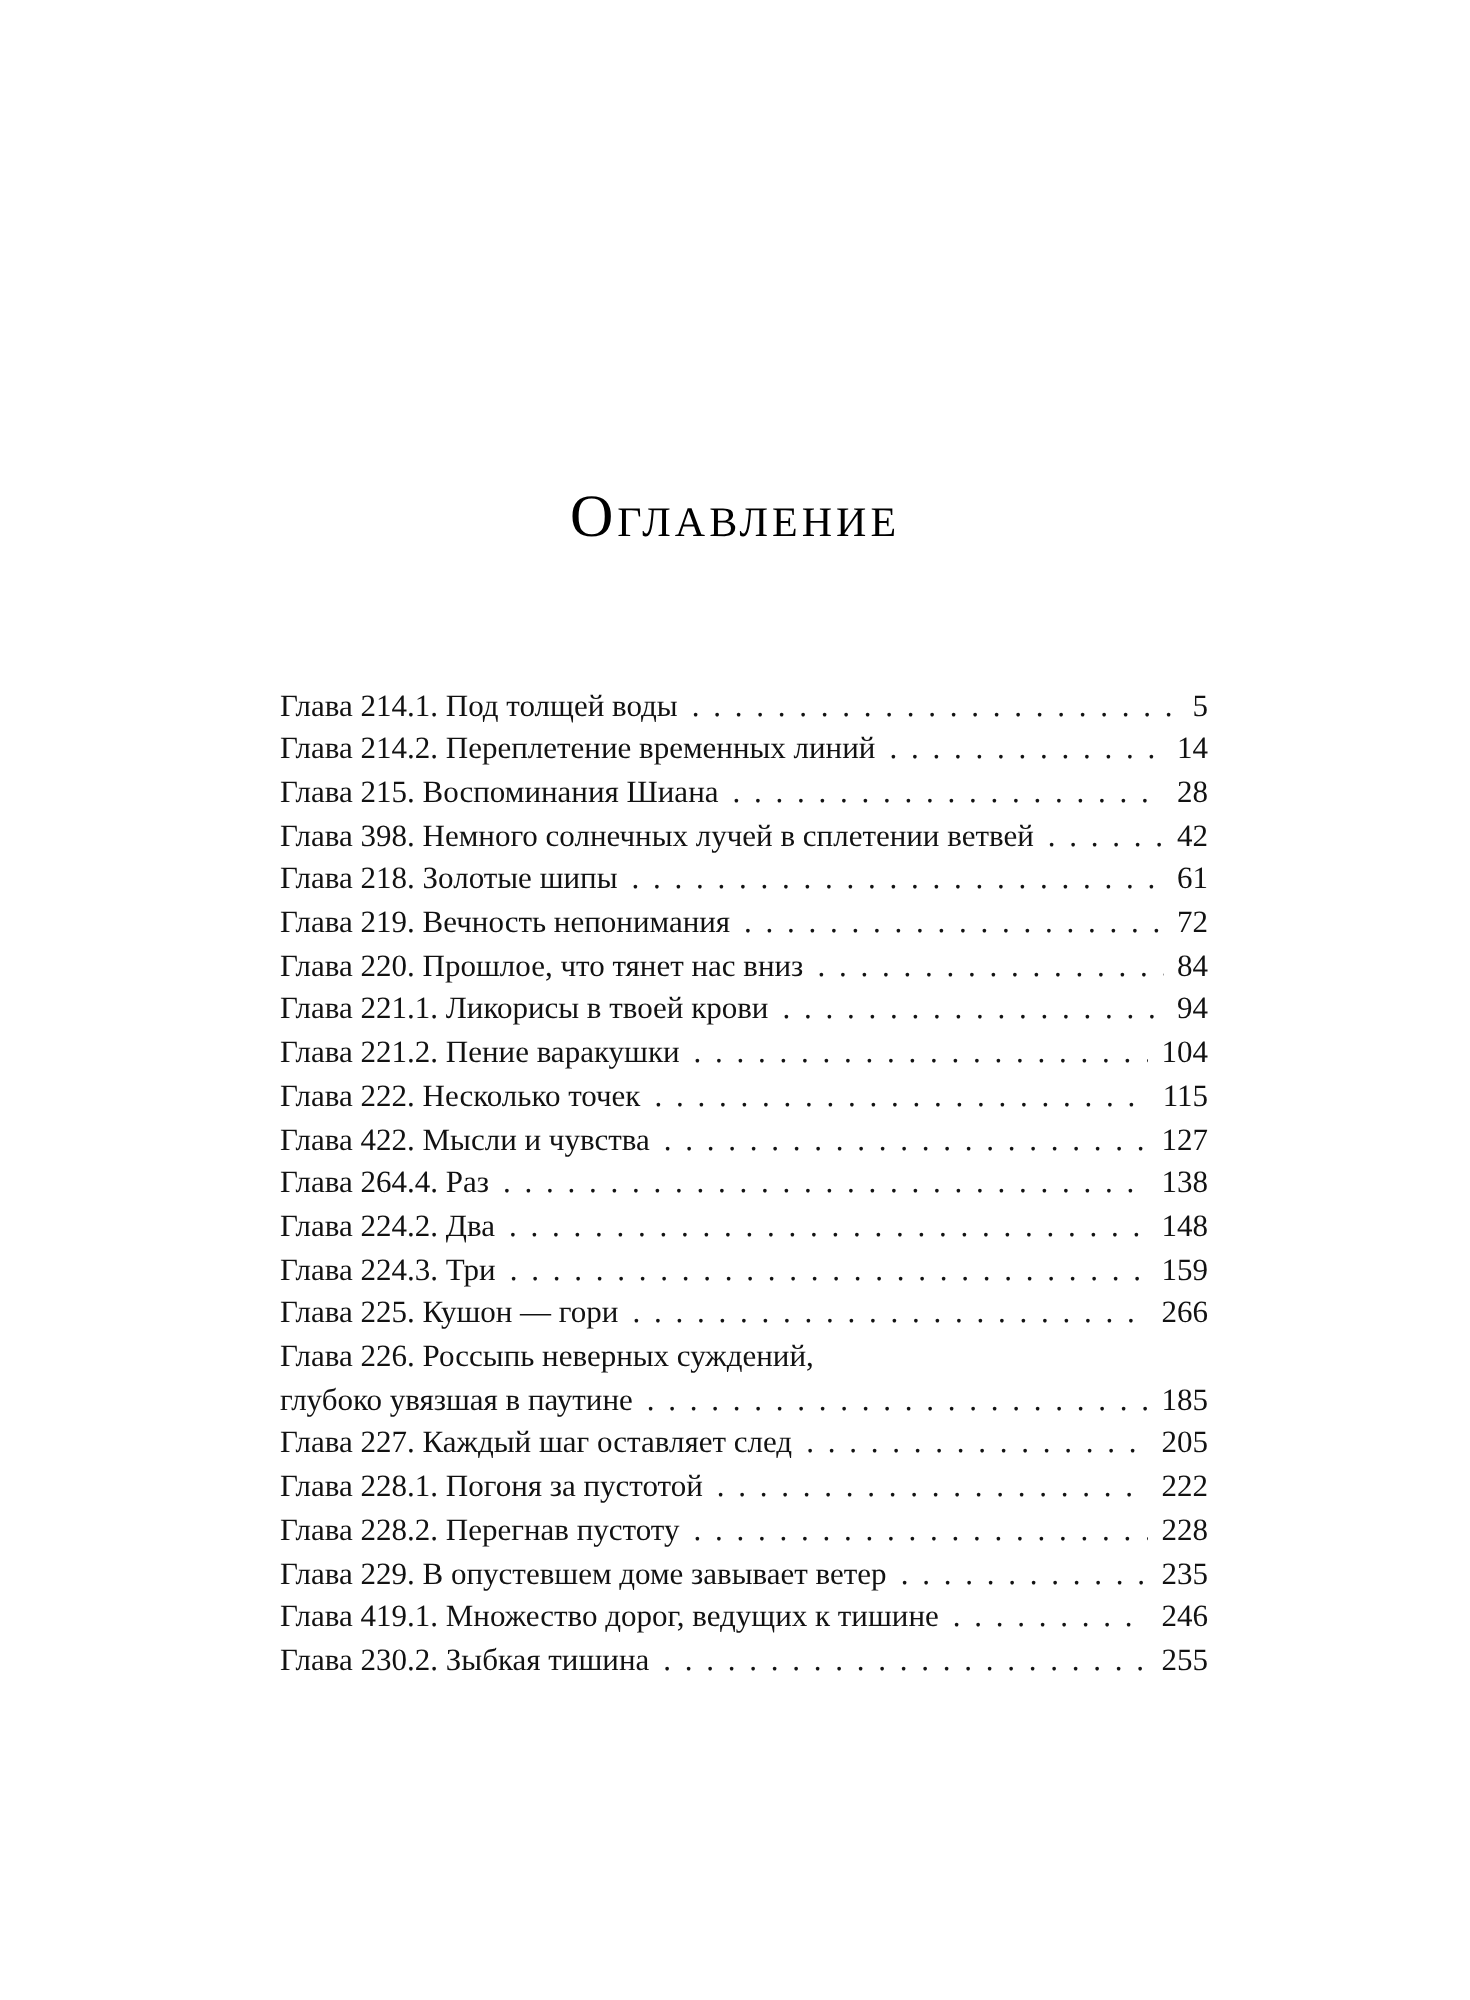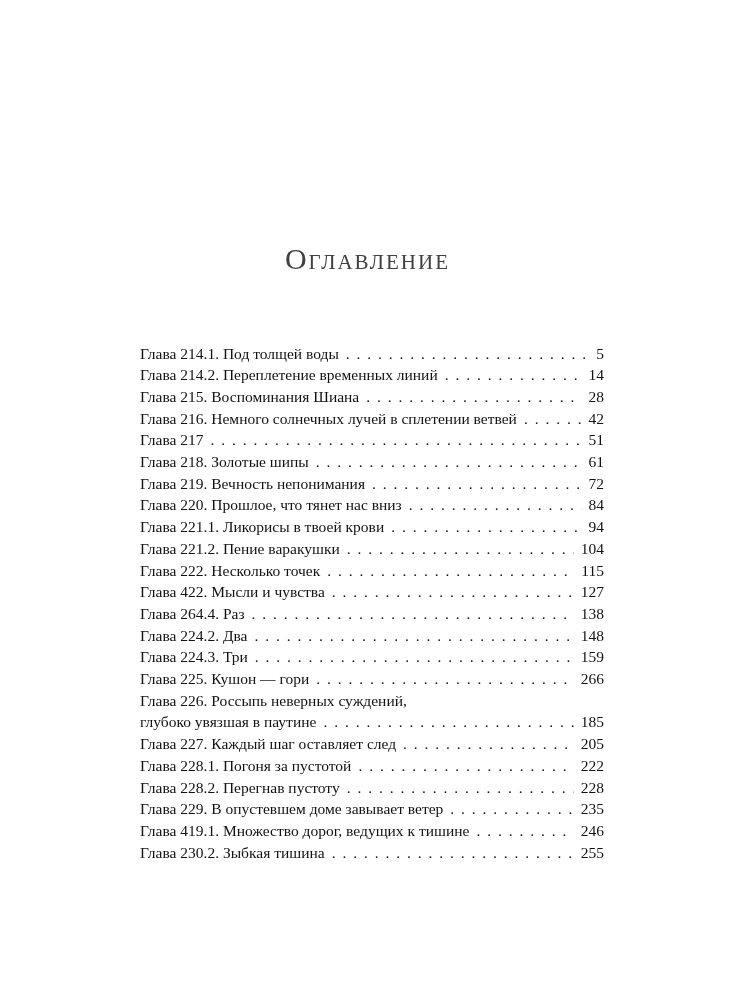--- a/index.html
+++ b/index.html
@@ -19,21 +19,21 @@
   }
   .title {
     margin: 0;
     padding-top: 243px;
     text-align: center;
     font-variant: small-caps;
     font-weight: normal;
     font-size: 30px;
     letter-spacing: 2px;
     line-height: 1.05;
-    color: #404040;
+    color: #000000;
   }
   .toc {
     margin: 68px 0 0 140px;
     width: 464px;
     font-size: 15.5px;
     line-height: 21.7px;
     color: #121212;
   }
   .row {
     display: flex;
@@ -81,30 +81,25 @@
       <span class="page-num">14</span>
     </div>
 
     <div class="row">
       <span class="label">Глава 215. Воспоминания Шиана</span>
       <span class="leader"></span>
       <span class="page-num">28</span>
     </div>
 
     <div class="row">
-      <span class="label">Глава 216. Немного солнечных лучей в сплетении ветвей</span>
+      <span class="label">Глава 398. Немного солнечных лучей в сплетении ветвей</span>
       <span class="leader"></span>
       <span class="page-num">42</span>
     </div>
 
-    <div class="row">
-      <span class="label">Глава 217</span>
-      <span class="leader"></span>
-      <span class="page-num">51</span>
-    </div>
 
     <div class="row">
       <span class="label">Глава 218. Золотые шипы</span>
       <span class="leader"></span>
       <span class="page-num">61</span>
     </div>
 
     <div class="row">
       <span class="label">Глава 219. Вечность непонимания</span>
       <span class="leader"></span>

